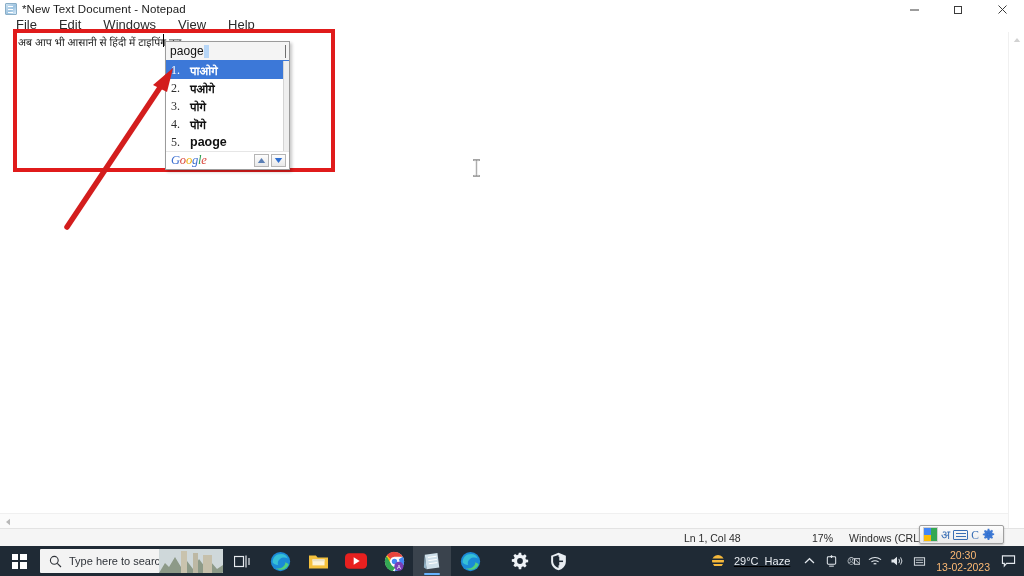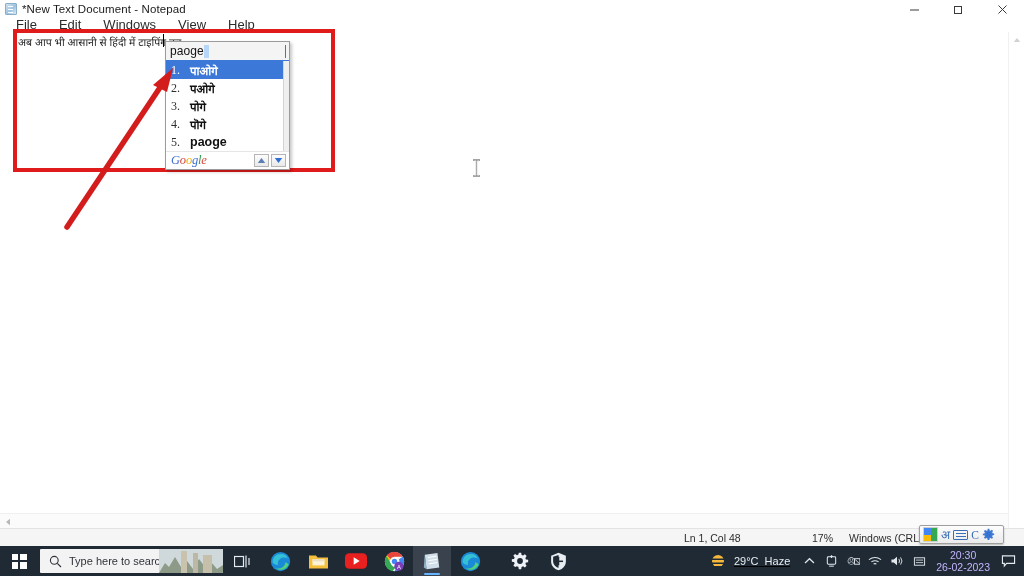--- a/index.html
+++ b/index.html
@@ -252,21 +252,21 @@
   #tray {
     margin-left: auto; display: flex; align-items: center; height: 30px; padding-right: 4px;
   }
   #weather {
     display:flex; align-items:center; gap:6px; padding: 0 8px 0 4px; text-decoration: underline;
   }
   #weather-text { font-size: 11px; color: #e9edf1; white-space: nowrap; }
   .tray-ico { width: 22px; height: 30px; display:flex; align-items:center; justify-content:center; color:#e3e8ed; }
   #clock {
     display:flex; flex-direction:column; align-items:center; justify-content:center;
-    height: 30px; padding: 0 6px; color:#c4b5fd; line-height: 12px;
+    height: 30px; padding: 0 6px; color:#fdba74; line-height: 12px;
   }
   #clock-time { font-size: 10.5px; }
   #clock-date { font-size: 10.5px; }
   #notif-btn { width: 24px; height: 30px; display:flex; align-items:center; justify-content:center; }
 </style>
 </head>
 <body>
 
 <div id="screen">
 
@@ -567,21 +567,21 @@
       <div class="tray-ico">
         <svg width="13" height="13" viewBox="0 0 14 14">
           <rect x="1.5" y="3" width="11" height="8" fill="none" stroke="#e3e8ed" stroke-width="1"></rect>
           <line x1="3" y1="5.5" x2="11" y2="5.5" stroke="#e3e8ed" stroke-width="0.9"></line>
           <line x1="3" y1="8.2" x2="11" y2="8.2" stroke="#e3e8ed" stroke-width="0.9"></line>
         </svg>
       </div>
 
       <div id="clock">
         <span id="clock-time">20:30</span>
-        <span id="clock-date">26-02-2023</span>
+        <span id="clock-date">13-02-2023</span>
       </div>
 
       <div id="notif-btn">
         <svg width="15" height="14" viewBox="0 0 16 15">
           <path d="M1.5 2 H14.5 V10 H6 L3.5 12.8 V10 H1.5 Z" fill="none" stroke="#e3e8ed" stroke-width="1.2"></path>
         </svg>
       </div>
     </div>
   </div>
 

